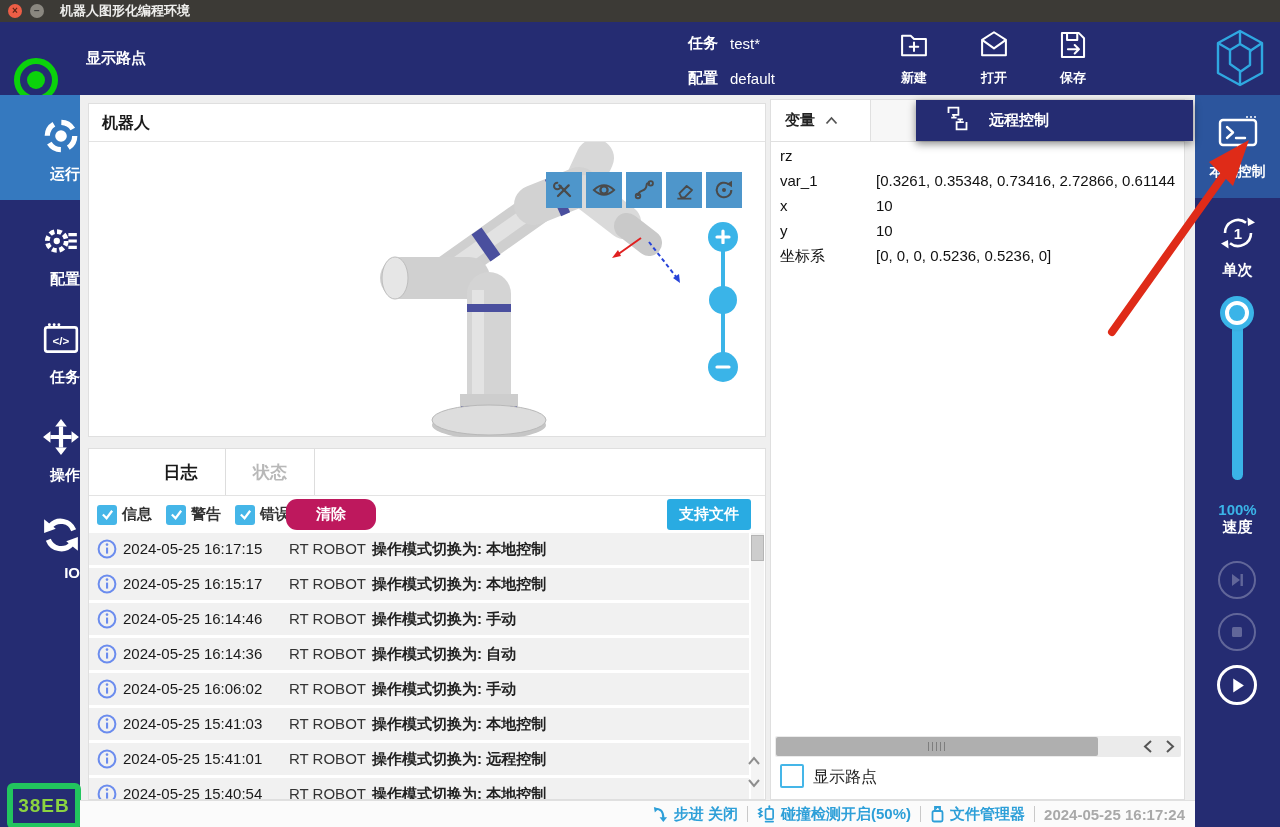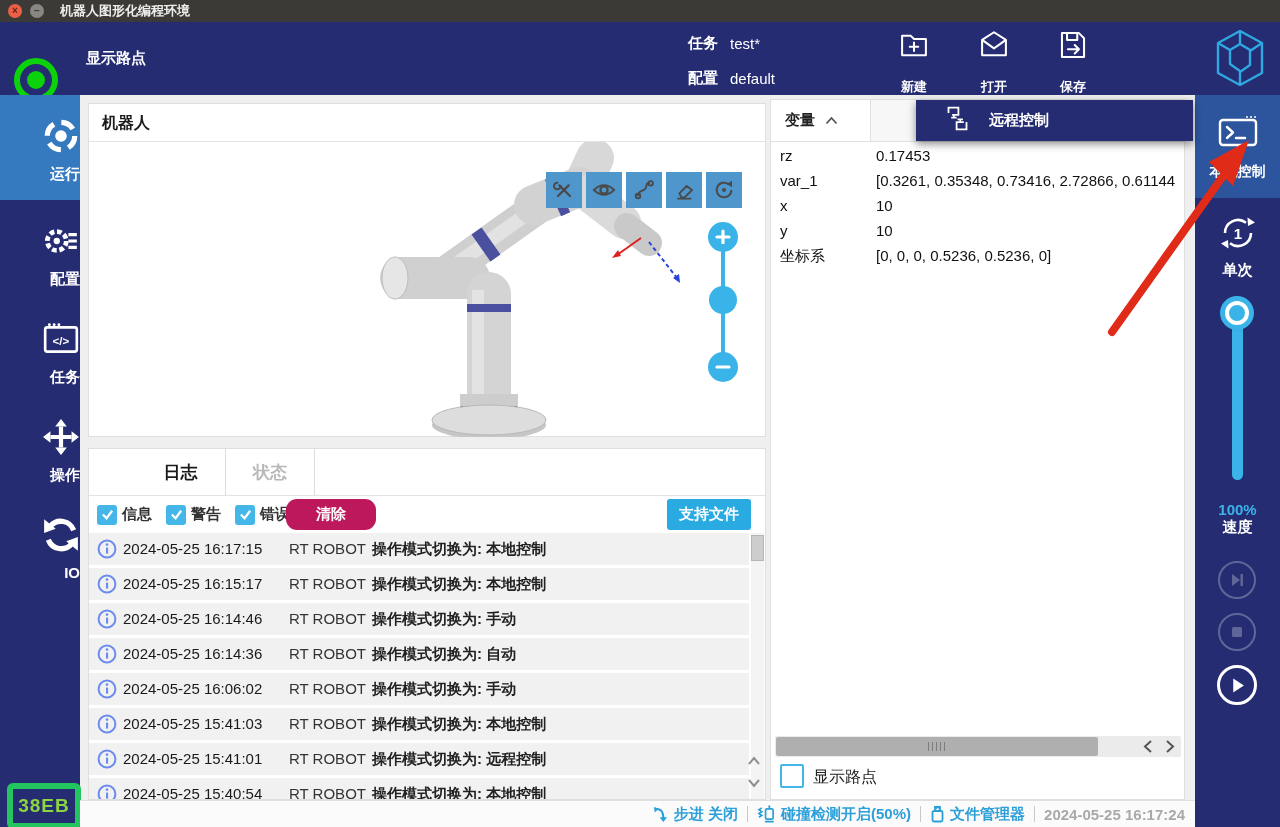--- a/index.html
+++ b/index.html
@@ -15,21 +15,21 @@
           font-size:10px;color:#5a2416;font-weight:bold;line-height:1;}
   .title-text{color:#EDEDEB;font-weight:bold;font-size:13px;margin-left:16px;}
   
   .topbar{left:0;top:22px;width:1280px;height:73px;}
   .statuslight{left:14px;top:36px;width:32px;height:32px;border:6px solid #0BD20B;border-radius:50%;
                display:flex;align-items:center;justify-content:center;}
   .statuslight i{width:18px;height:18px;border-radius:50%;background:#0BD20B;}
   .kv{position:absolute;left:688px;color:#fff;font-size:15px;display:flex;gap:12px;align-items:center;}
   .kv .k{font-weight:bold;}
   .topbtn{position:absolute;top:28px;width:58px;height:62px;display:flex;flex-direction:column;align-items:center;
-          color:#fff;font-size:13px;font-weight:bold;gap:12px;cursor:pointer;}
+          color:#fff;font-size:13px;font-weight:bold;gap:3px;cursor:pointer;}
   
   .leftbar{left:0;top:95px;width:80px;height:732px;}
   .navitem{position:absolute;left:0;width:80px;height:100px;display:flex;flex-direction:column;align-items:flex-end;
            color:#fff;font-size:15px;font-weight:bold;cursor:pointer;}
   .navitem svg{margin-top:22px;}
   .navitem .lbl{margin-top:7px;}
   .badge{position:absolute;left:7px;top:688px;width:62px;height:34px;border:6px solid #22c55e;border-radius:6px;
          display:flex;align-items:center;justify-content:center;color:#8CD440;font-size:19px;font-weight:bold;letter-spacing:1px;}
   
   .rp-title{height:37px;line-height:37px;padding-left:13px;font-size:16px;font-weight:bold;color:#1A1A1A;border-bottom:1px solid #E3E3E3;}
@@ -383,21 +383,20 @@
   <div class="abs" style="left:0;top:0;width:413px;height:42px;background:#F7F7F7;border-bottom:1px solid #E0E0E0;box-sizing:border-box;"></div>
   <div class="abs" style="left:0;top:0;width:100px;height:41px;background:#fff;border-right:1px solid #E0E0E0;display:flex;align-items:center;gap:10px;padding-left:14px;box-sizing:border-box;cursor:pointer;">
     <span style="font-size:15px;font-weight:bold;color:#222;">变量</span>
     <svg width="13" height="9" viewBox="0 0 13 9">
         <path d="M1.5 7.5L6.5 2l5 5.5" fill="none" stroke="#555" stroke-width="1.8"></path>
       </svg>
   </div>
 
   <div class="varrow" style="top:44px;">
     <span class="n">rz</span>
-    <span class="v">0.17453</span>
   </div>
   <div class="varrow" style="top:69px;">
     <span class="n">var_1</span>
     <span class="v">[0.3261, 0.35348, 0.73416, 2.72866, 0.61144, -1.</span>
   </div>
   <div class="varrow" style="top:94px;">
     <span class="n">x</span>
     <span class="v">10</span>
   </div>
   <div class="varrow" style="top:119px;">

